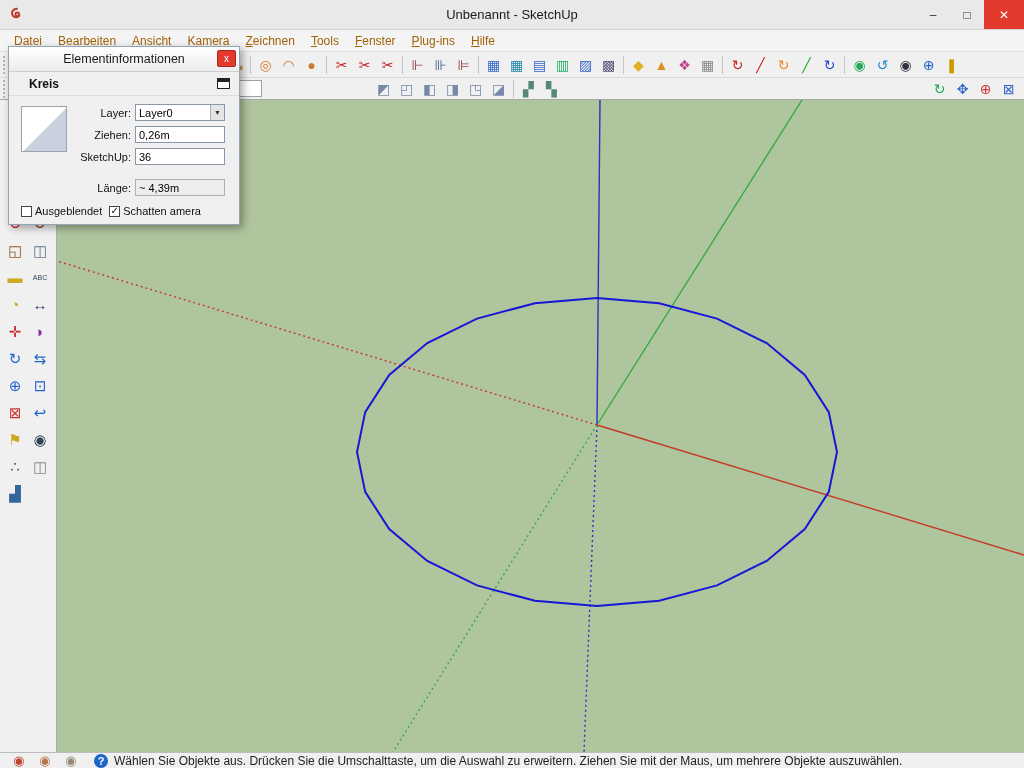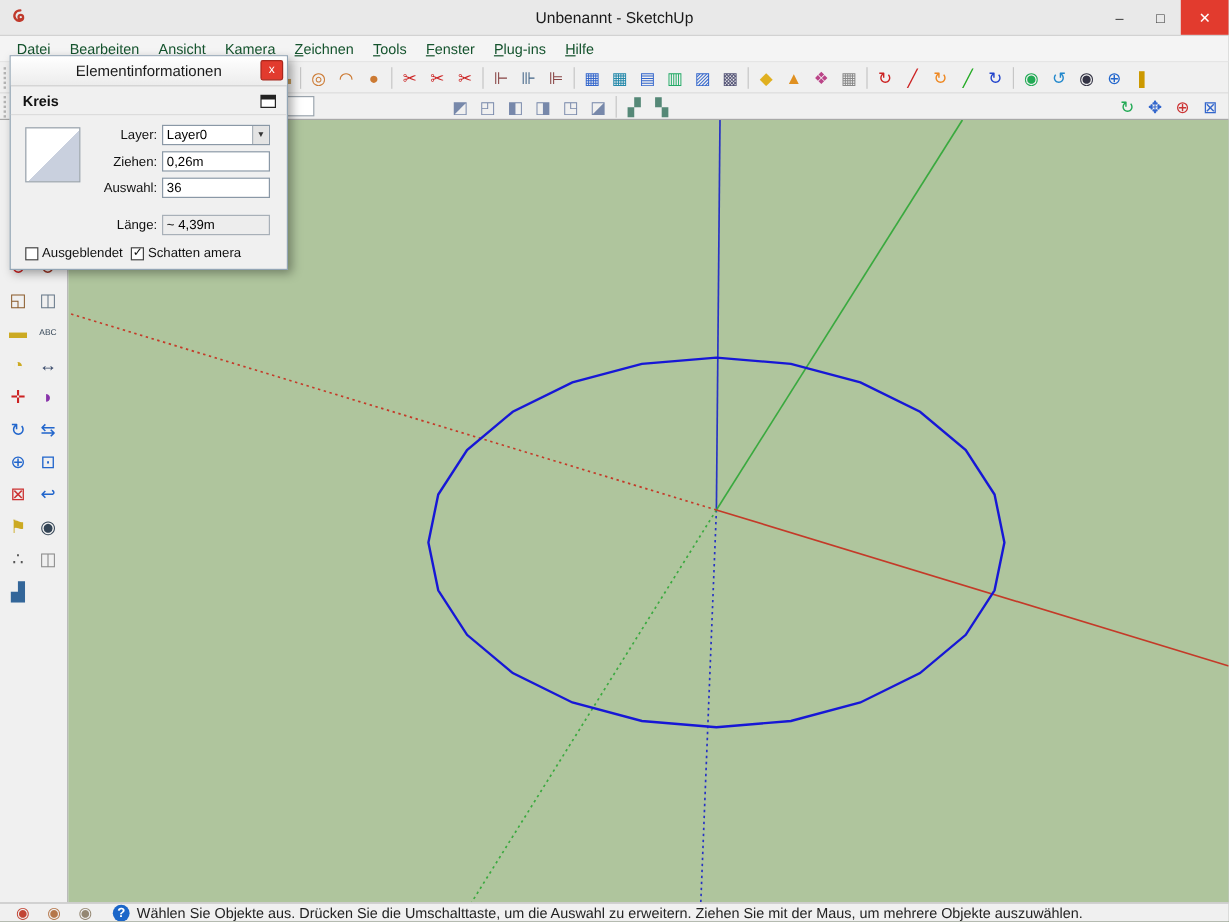--- a/index.html
+++ b/index.html
@@ -10,21 +10,21 @@
   
   .titlebar{position:absolute;left:0;top:0;right:0;height:30px;background:#e9e9e9;border-bottom:1px solid #d2d2d2;display:flex;align-items:center}
   .app-logo{width:18px;height:18px;margin-left:8px;flex:0 0 auto}
   .title{position:absolute;left:0;right:0;text-align:center;font-size:13px;color:#1a1a1a;pointer-events:none}
   .win-controls{margin-left:auto;display:flex;height:100%;position:relative;z-index:2}
   .win-btn{width:34px;height:100%;display:flex;align-items:center;justify-content:center;font-size:12px;color:#333}
   .win-btn.close{background:#e23b2e;color:#fff;width:40px}
 
   
   .menubar{position:absolute;left:0;top:30px;right:0;height:22px;background:#f4f4f4;display:flex;align-items:center;padding-left:6px;border-bottom:1px solid #e2e2e2}
-  .menu-item{font-size:12px;color:#14532d;padding:2px 8px;white-space:nowrap}
+  .menu-item{font-size:12px;color:#a16207;padding:2px 8px;white-space:nowrap}
   .menu-item u{text-decoration:underline}
 
   
   .toolbar-row1{position:absolute;left:0;top:52px;right:0;height:26px;background:#f0f0f0;border-bottom:1px solid #d8d8d8;display:flex;align-items:center;overflow:hidden}
   .toolbar-row2{position:absolute;left:0;top:78px;right:0;height:22px;background:#f0f0f0;border-bottom:1px solid #a8a8a8;display:flex;align-items:center;overflow:hidden}
   .grip{width:4px;height:18px;margin:0 3px;border-left:2px dotted #b5b5b5}
   .tb-icons{display:flex;align-items:center}
   .tb-btn{width:23px;height:21px;display:flex;align-items:center;justify-content:center;font-size:14px;line-height:1;cursor:default}
   .tb-sep{width:1px;height:18px;background:#c6c6c6;margin:0 3px}
   .tb-field{width:248px;height:17px;background:#fff;border:1px solid #9aa4ad;margin-left:4px}
@@ -45,21 +45,21 @@
   .sb-icons{display:flex;align-items:center}
   .sb-icons .tb-btn{width:26px;font-size:13px}
   .sb-help{width:14px;height:14px;border-radius:50%;background:#1b66c9;color:#fff;font-size:11px;font-weight:bold;display:flex;align-items:center;justify-content:center;margin:0 6px 0 10px;flex:0 0 auto}
   .sb-msg{font-size:12px;color:#222;white-space:nowrap}
 
   
   .dialog{position:absolute;left:8px;top:46px;width:232px;background:#f0f0f0;border:1px solid #93a5b5;box-shadow:3px 3px 8px rgba(0,0,0,.35);z-index:10}
   .dlg-titlebar{height:25px;background:linear-gradient(#ffffff,#ececec);border-bottom:1px solid #cfcfcf;position:relative;display:flex;align-items:center;justify-content:center}
   .dlg-title{font-size:12.5px;color:#1a1a1a}
   .dlg-close{position:absolute;right:3px;top:3px;width:19px;height:17px;background:#e23b2e;border:1px solid #a8281e;border-radius:2px;color:#fff;font-size:10px;display:flex;align-items:center;justify-content:center}
-  .dlg-header{display:flex;align-items:flex-end;padding:5px 8px 4px 10px;border-bottom:1px solid #dcdcdc}
+  .dlg-header{display:flex;align-items:flex-start;padding:5px 8px 4px 20px;border-bottom:1px solid #dcdcdc}
   .dlg-entity{font-size:12px;font-weight:bold;color:#111}
   .dlg-toggle{margin-left:auto;width:15px;height:13px;display:flex;align-items:center;justify-content:center}
   .toggle-glyph{width:13px;height:11px;border:1px solid #222;border-top:4px solid #222;background:#fff}
   .dlg-body{display:flex;padding:8px 8px 0 12px}
   .thumb{width:46px;height:46px;border:1px solid #9aa4ad;background:linear-gradient(135deg,#ffffff 52%,#c9d0de 52%);flex:0 0 auto;margin-top:2px}
   .fields{flex:1;margin-left:4px}
   .dlg-row{display:flex;align-items:center;margin-bottom:5px}
   .dlg-row.laenge{margin-top:14px}
   .dlg-label{width:60px;text-align:right;margin-right:4px;font-size:11px;color:#111;flex:0 0 auto}
   .dlg-input{width:90px;height:17px;border:1px solid #8a98a6;background:#fff;font-size:11px;padding:1px 3px;line-height:14px}
@@ -248,21 +248,21 @@
           <div class="dlg-select">
             <span>Layer0</span>
             <span class="dd-arrow">▼</span>
           </div>
         </div>
         <div class="dlg-row">
           <span class="dlg-label">Ziehen:</span>
           <div class="dlg-input">0,26m</div>
         </div>
         <div class="dlg-row">
-          <span class="dlg-label">Auswahl:</span>
+          <span class="dlg-label">SketchUp:</span>
           <div class="dlg-input">36</div>
         </div>
         <div class="dlg-row laenge">
           <span class="dlg-label">Länge:</span>
           <div class="dlg-input readonly">~ 4,39m</div>
         </div>
       </div>
     </div>
     <div class="dlg-checks">
         <label>

